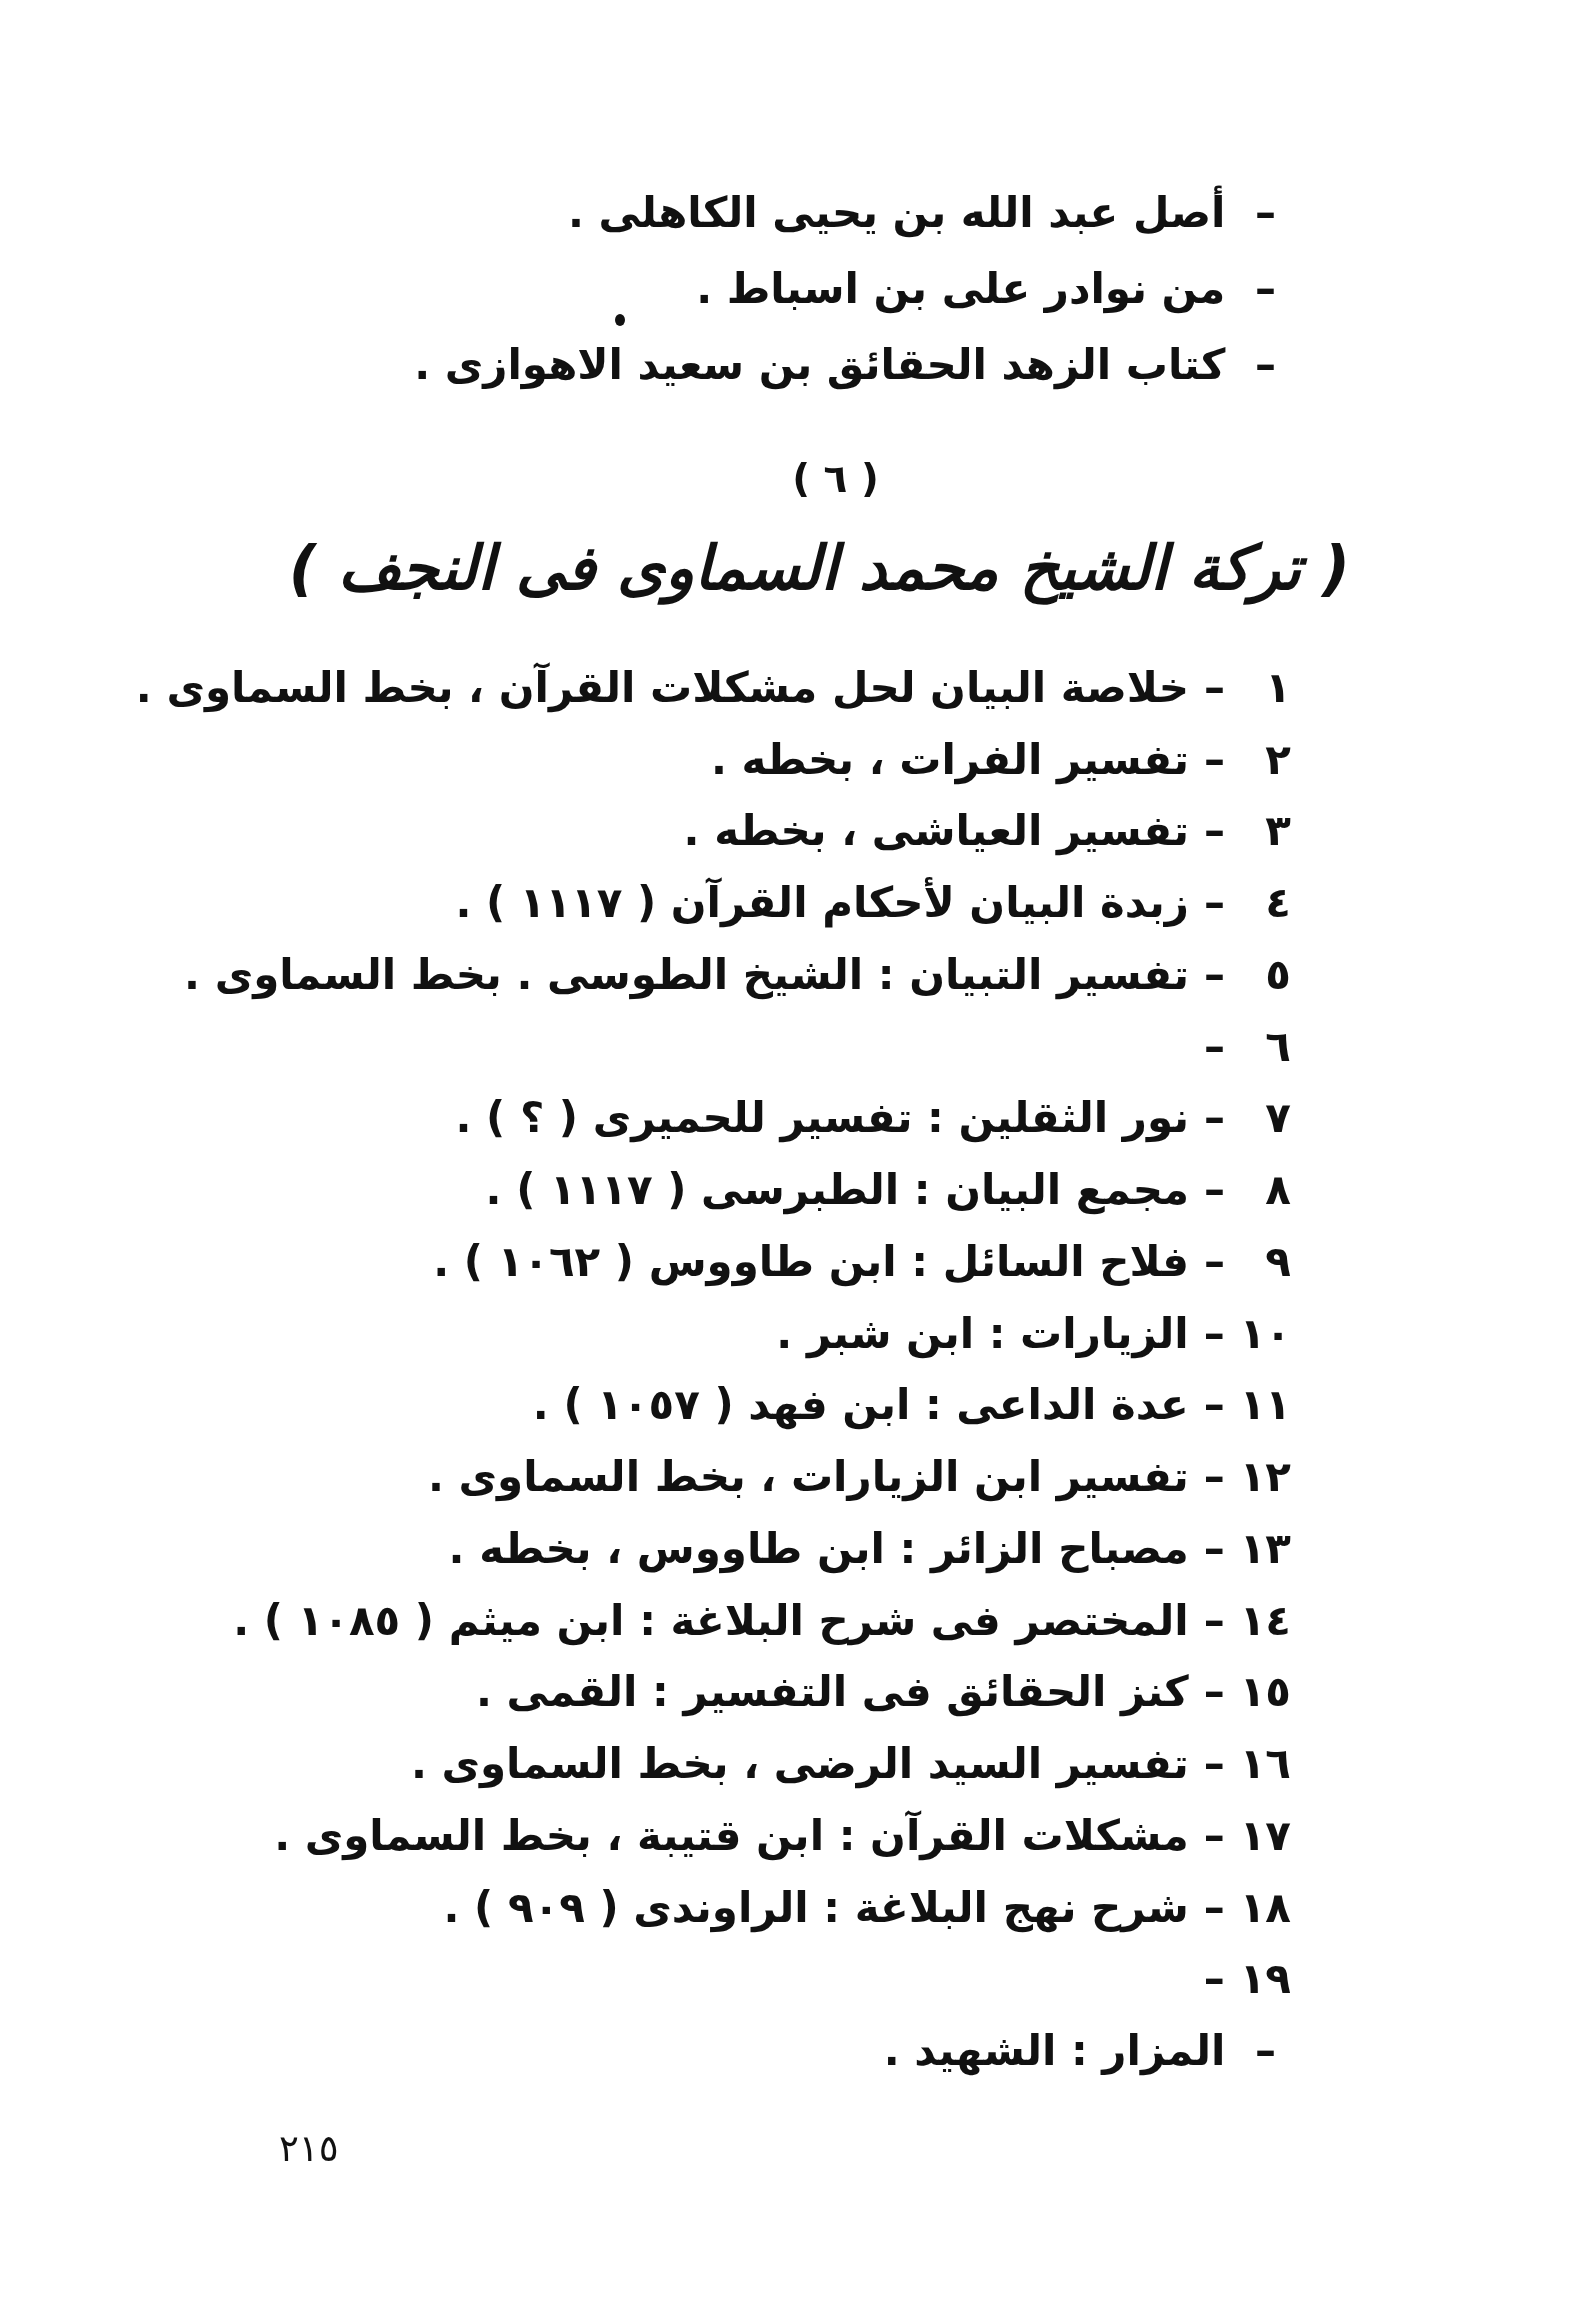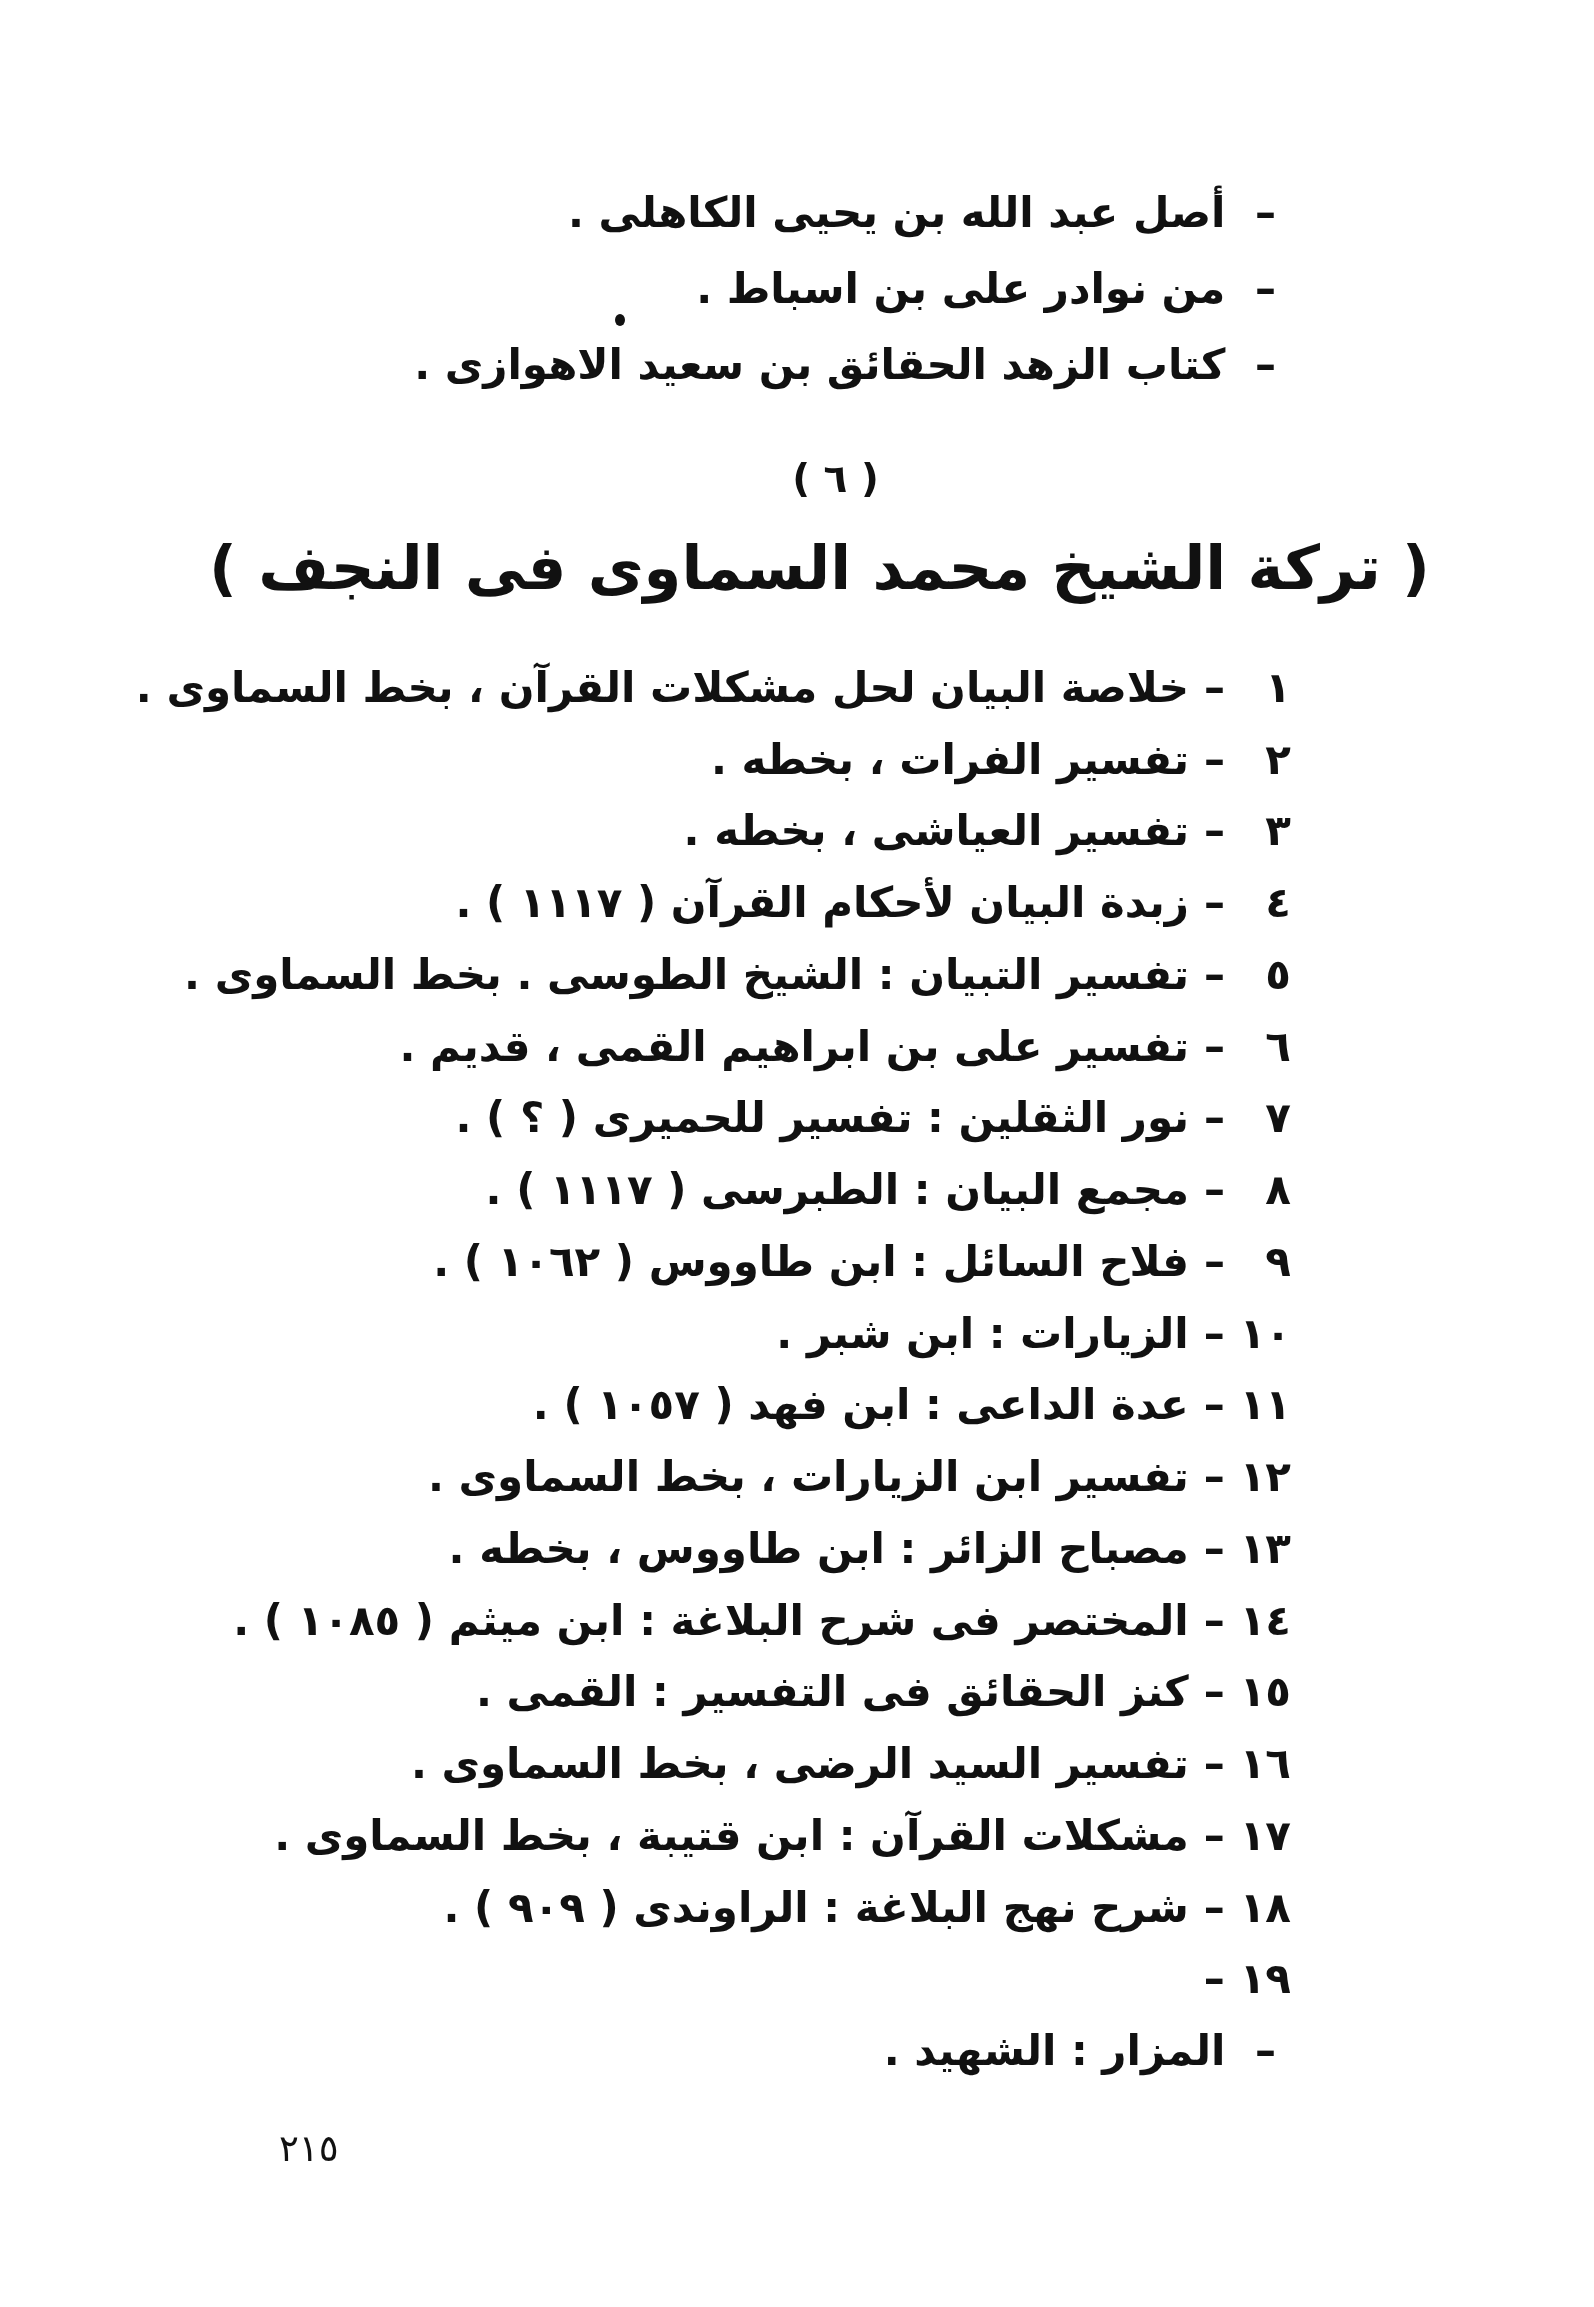--- a/index.html
+++ b/index.html
@@ -26,20 +26,21 @@
   .dash { display: inline-block; width: 51px; text-align: center; }
   .section-no {
     position: absolute; left: 0; right: 0; top: 456px;
     text-align: center; font-size: 39px; font-weight: bold; direction: rtl;
     padding-left: 76px;
   }
   .section-title {
     position: absolute; left: 0; right: 0; top: 532px;
     text-align: center; font-size: 61px; font-weight: bold; direction: rtl;
     padding-left: 44px;
+    font-style: italic;
   }
   .page-number {
     position: absolute; left: 279px; top: 2127px;
     font-size: 37px; font-weight: normal; direction: rtl;
   }
   .speck { position: absolute; width: 10px; height: 11.8px; border-radius: 50%; background: #111; }
 </style>
 </head>
 <body>
 
@@ -84,21 +85,20 @@
       <span>زبدة البيان لأحكام القرآن ( ١١١٧ ) .</span>
     </div>
   <div class="line item" style="top:954px">
       <span class="num">٥</span>
       <span class="dash">–</span>
       <span>تفسير التبيان : الشيخ الطوسى . بخط السماوى .</span>
     </div>
   <div class="line item" style="top:1026px">
       <span class="num">٦</span>
       <span class="dash">–</span>
-      <span>تفسير على بن ابراهيم القمى ، قديم .</span>
     </div>
   <div class="line item" style="top:1097px">
       <span class="num">٧</span>
       <span class="dash">–</span>
       <span>نور الثقلين : تفسير للحميرى ( ؟ ) .</span>
     </div>
   <div class="line item" style="top:1169px">
       <span class="num">٨</span>
       <span class="dash">–</span>
       <span>مجمع البيان : الطبرسى ( ١١١٧ ) .</span>

